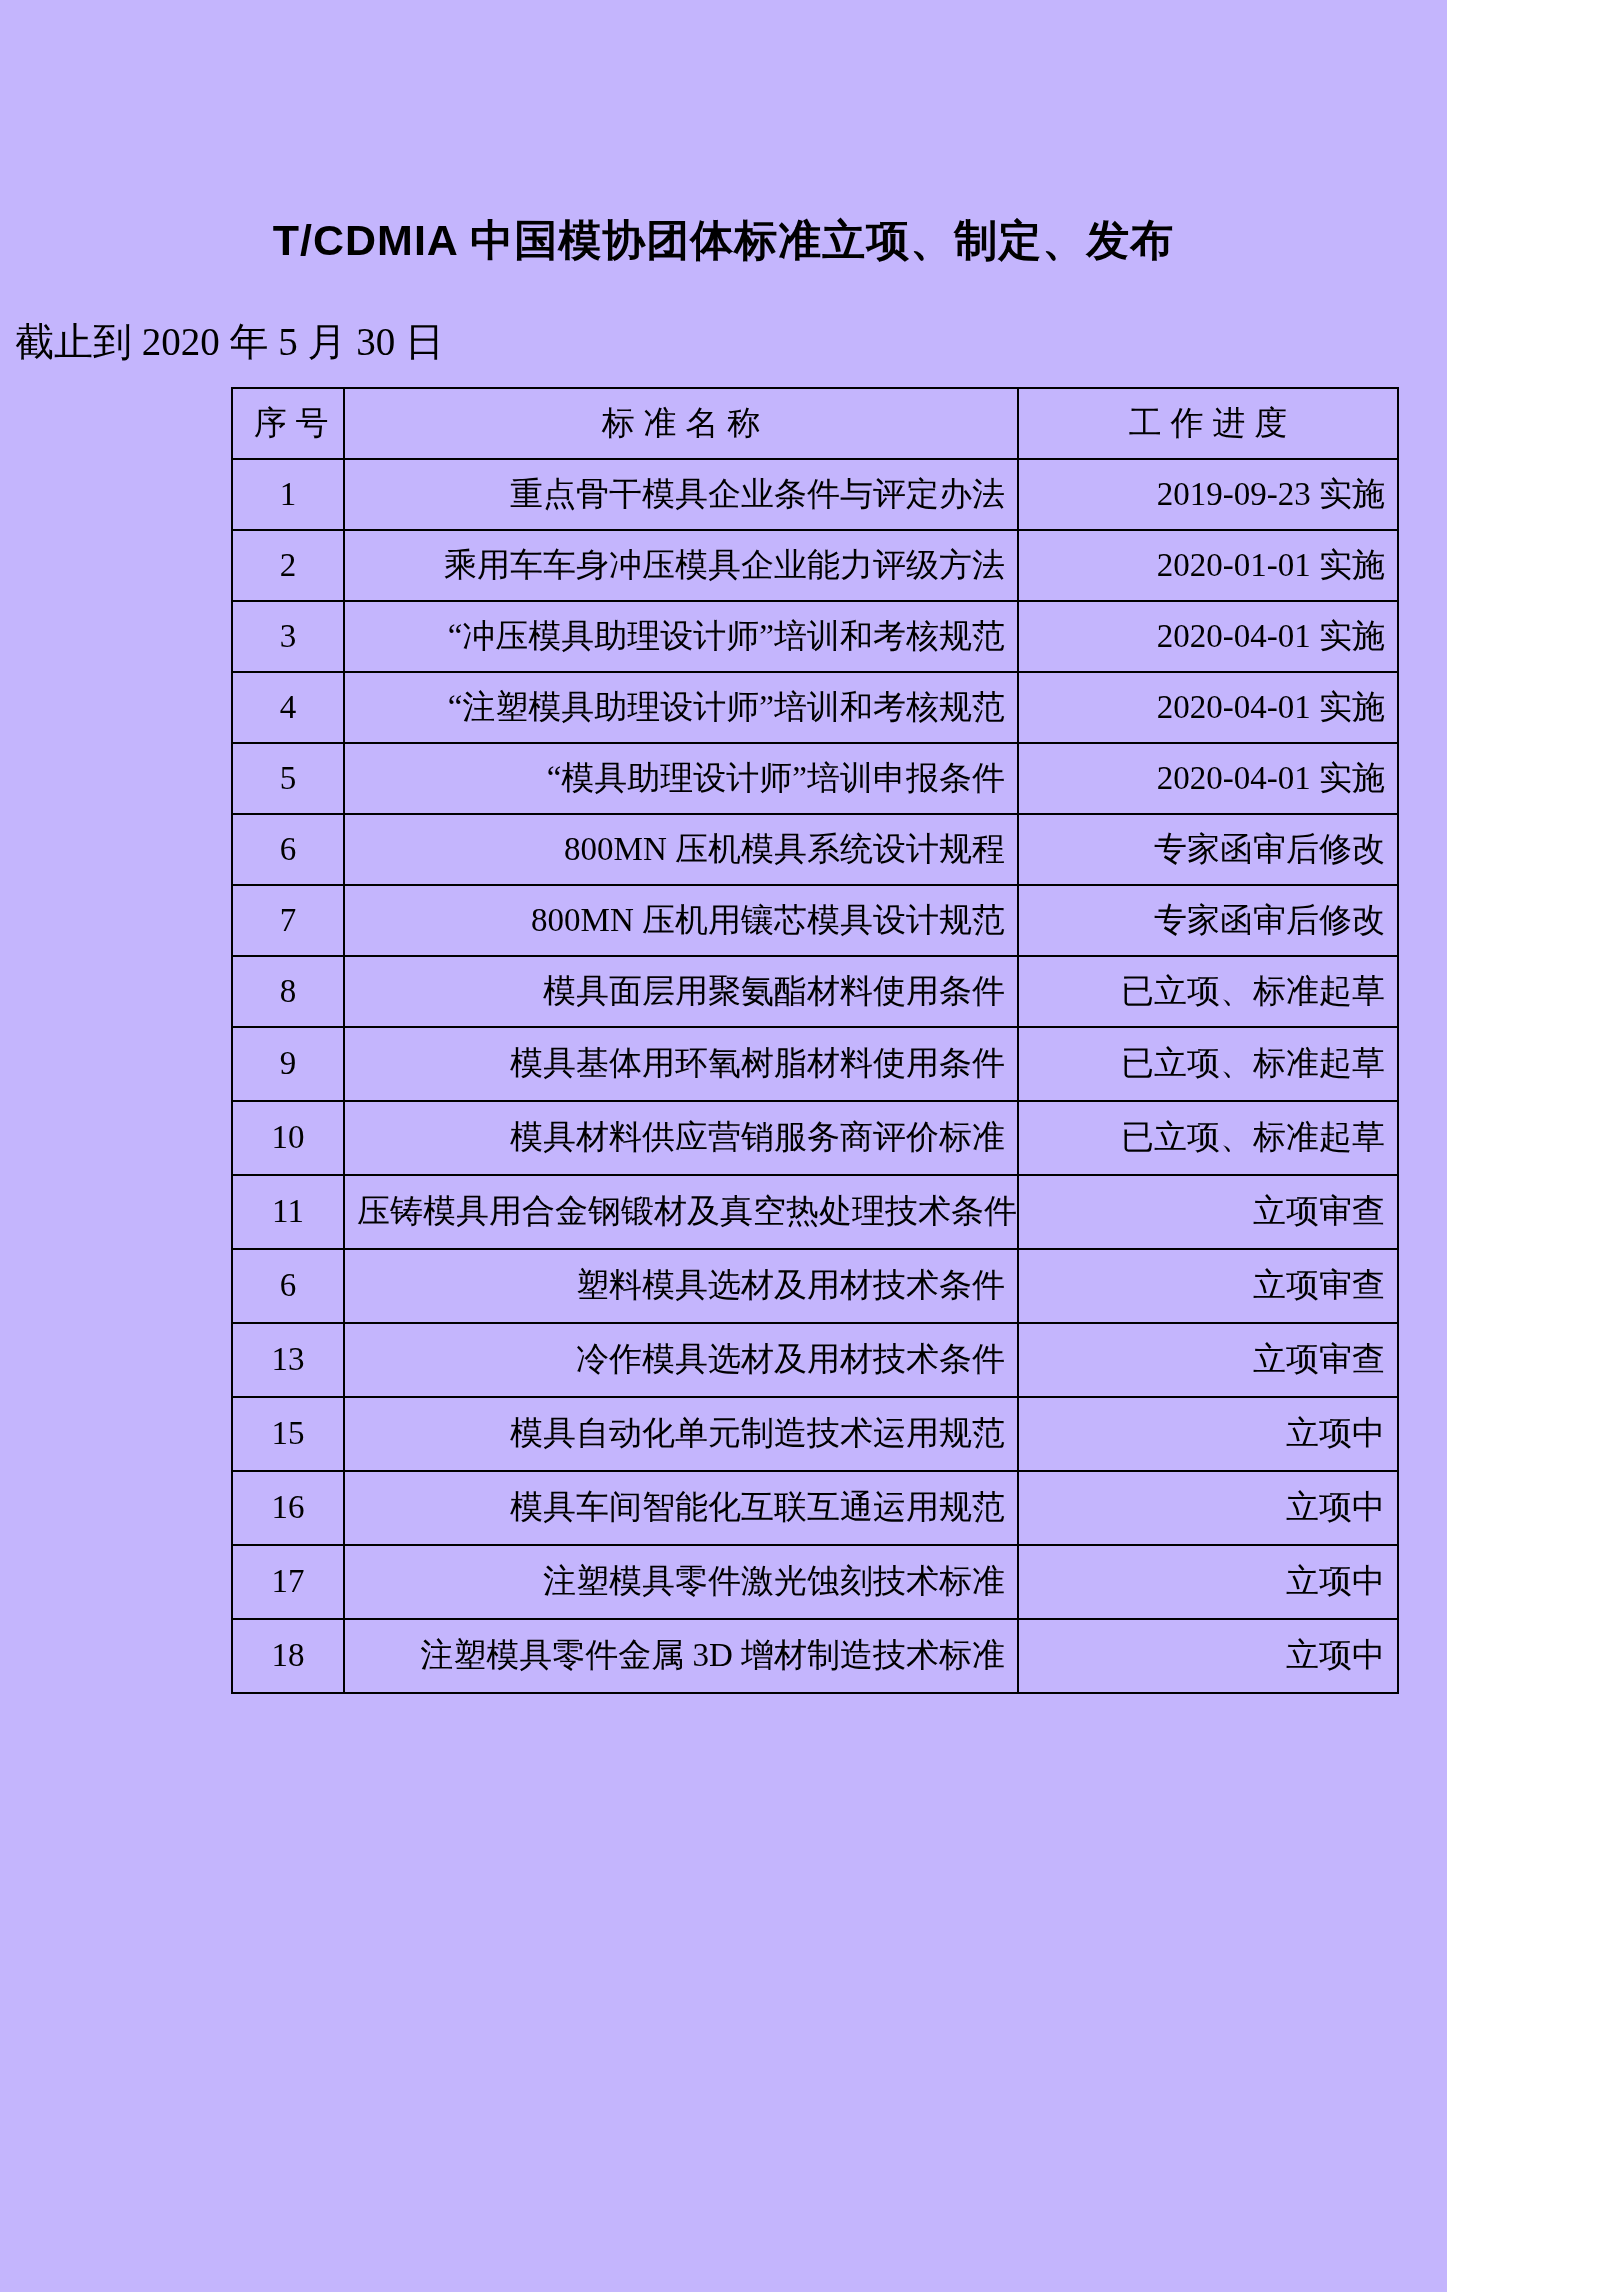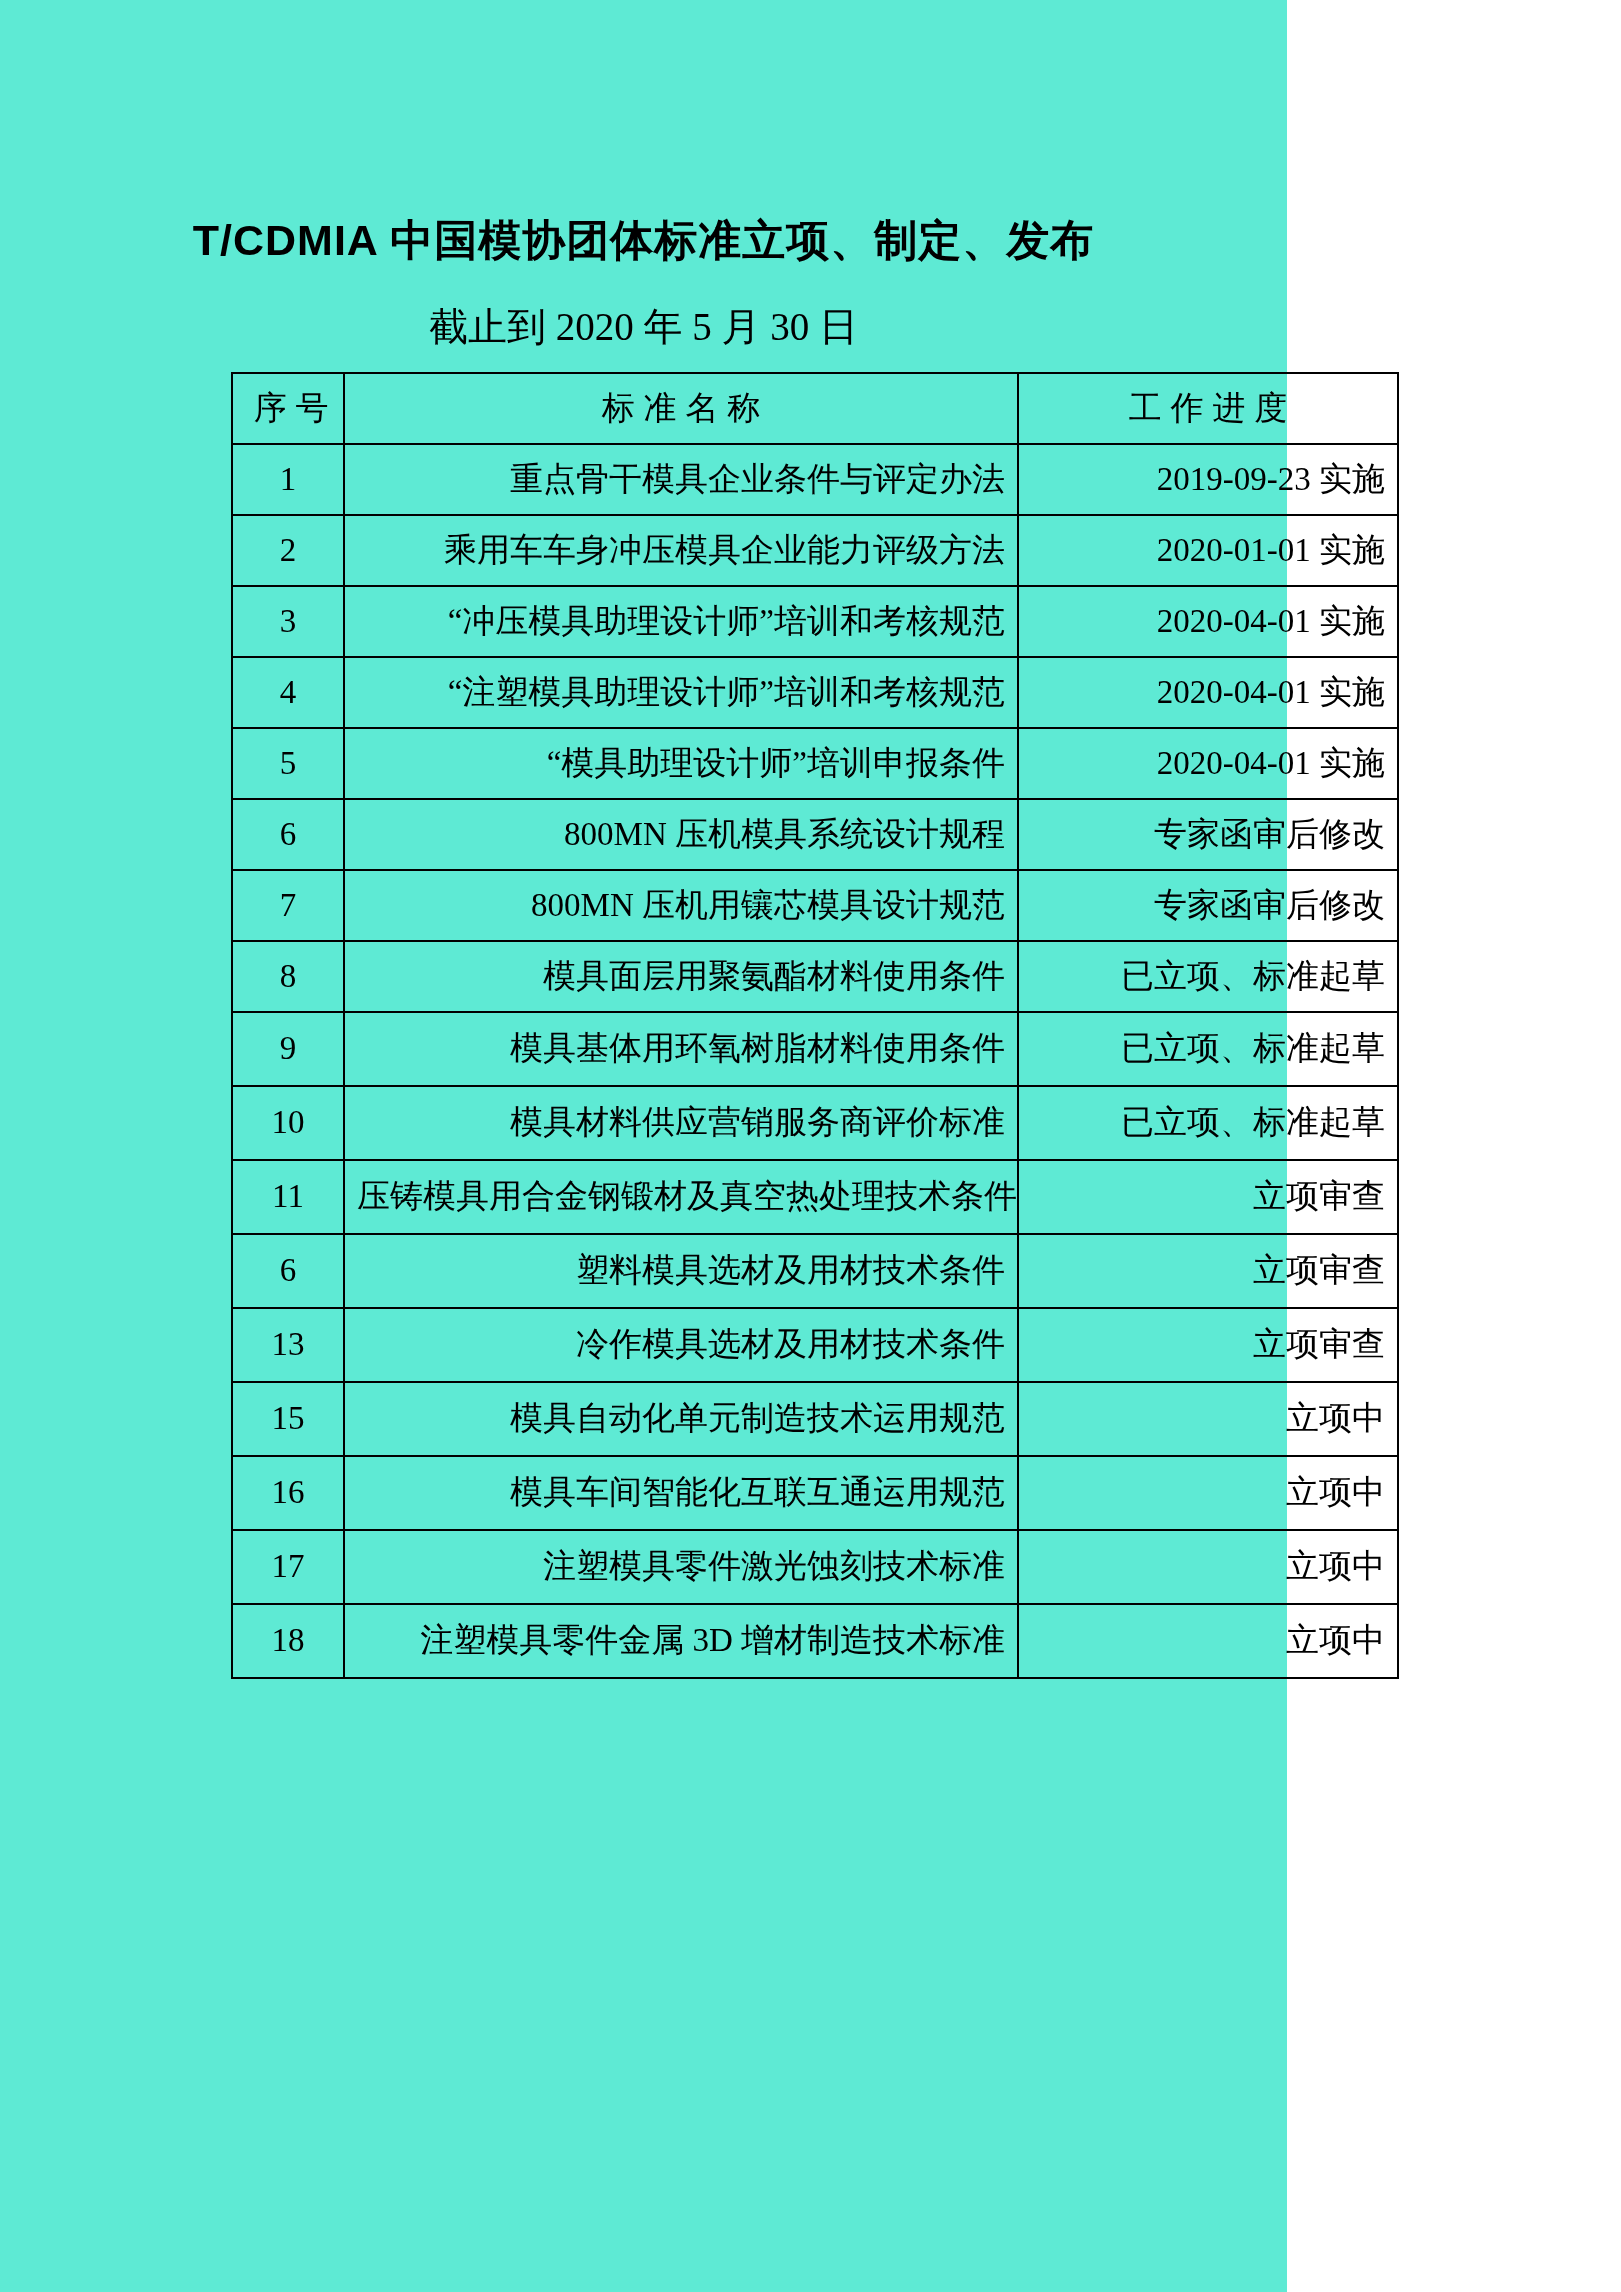--- a/index.html
+++ b/index.html
@@ -9,38 +9,38 @@
   }
   body {
     width: 1621px;
     height: 2293px;
     overflow: hidden;
     color: #000000;
     font-family: "Liberation Serif", "DejaVu Serif", serif;
   }
   .page {
     position: relative;
-    width: 1287px;
+    width: 1447px;
     height: 2293px;
-    background: #5eead4;
+    background: #c4b5fd;
   }
   .doc-title {
     margin: 0;
     padding-top: 216px;
     text-align: center;
     font-family: "Liberation Sans", "DejaVu Sans", sans-serif;
     font-weight: bold;
     font-size: 43px;
     line-height: 49px;
     letter-spacing: 1px;
   }
   .doc-subtitle {
-    margin: 0;
+    margin: 15px;
     padding-top: 39px;
-    text-align: center;
+    text-align: left;
     font-weight: normal;
     font-size: 39px;
     line-height: 45px;
   }
   table.standards {
     border-collapse: collapse;
     table-layout: fixed;
     margin: 22.5px 0 0 231px;
     width: 1166px;
   }

